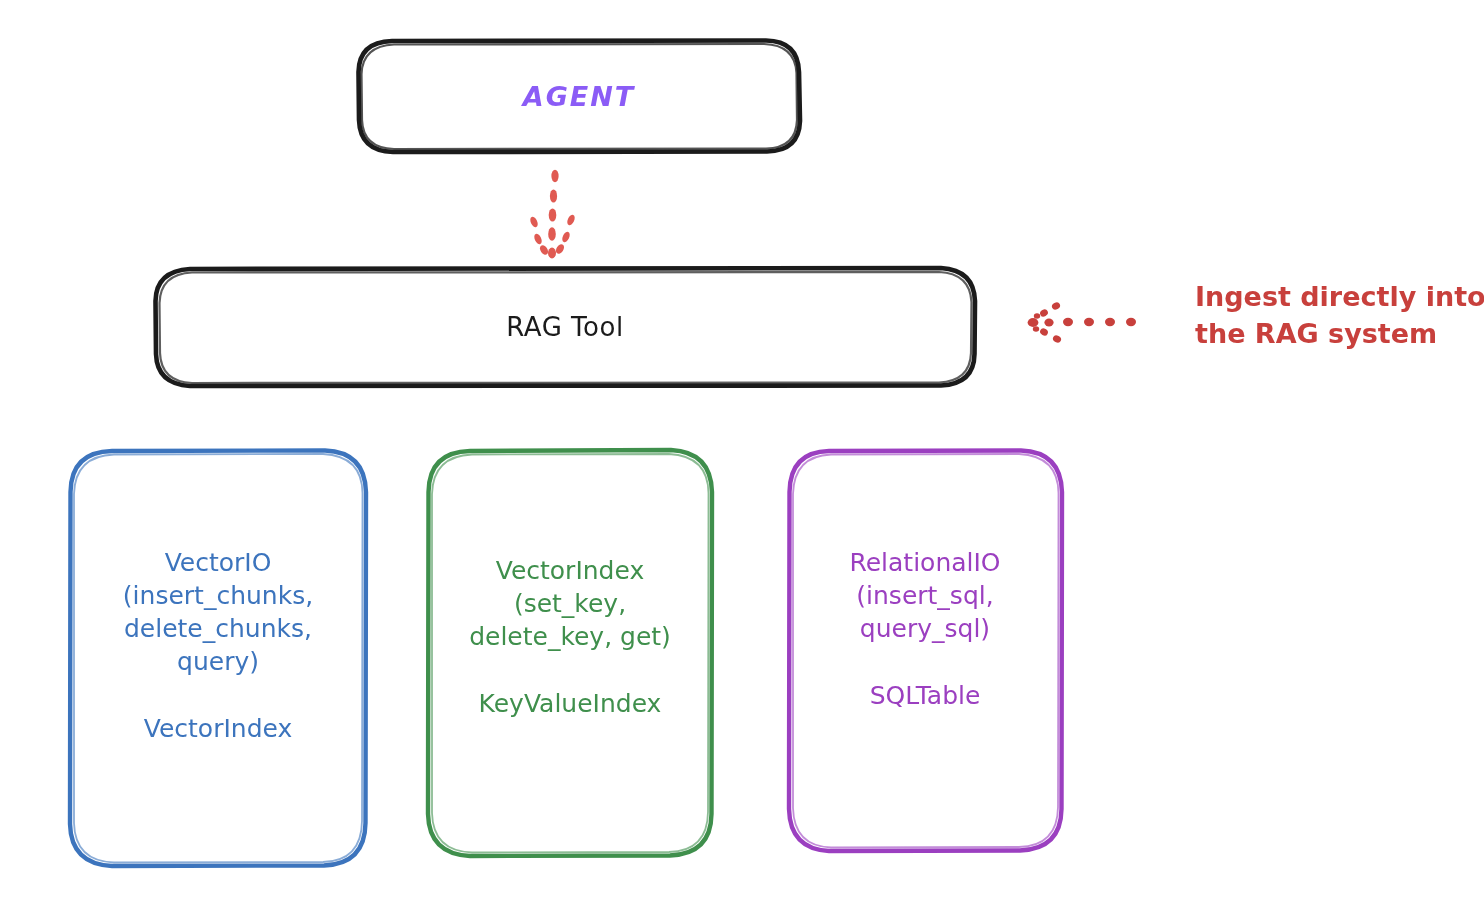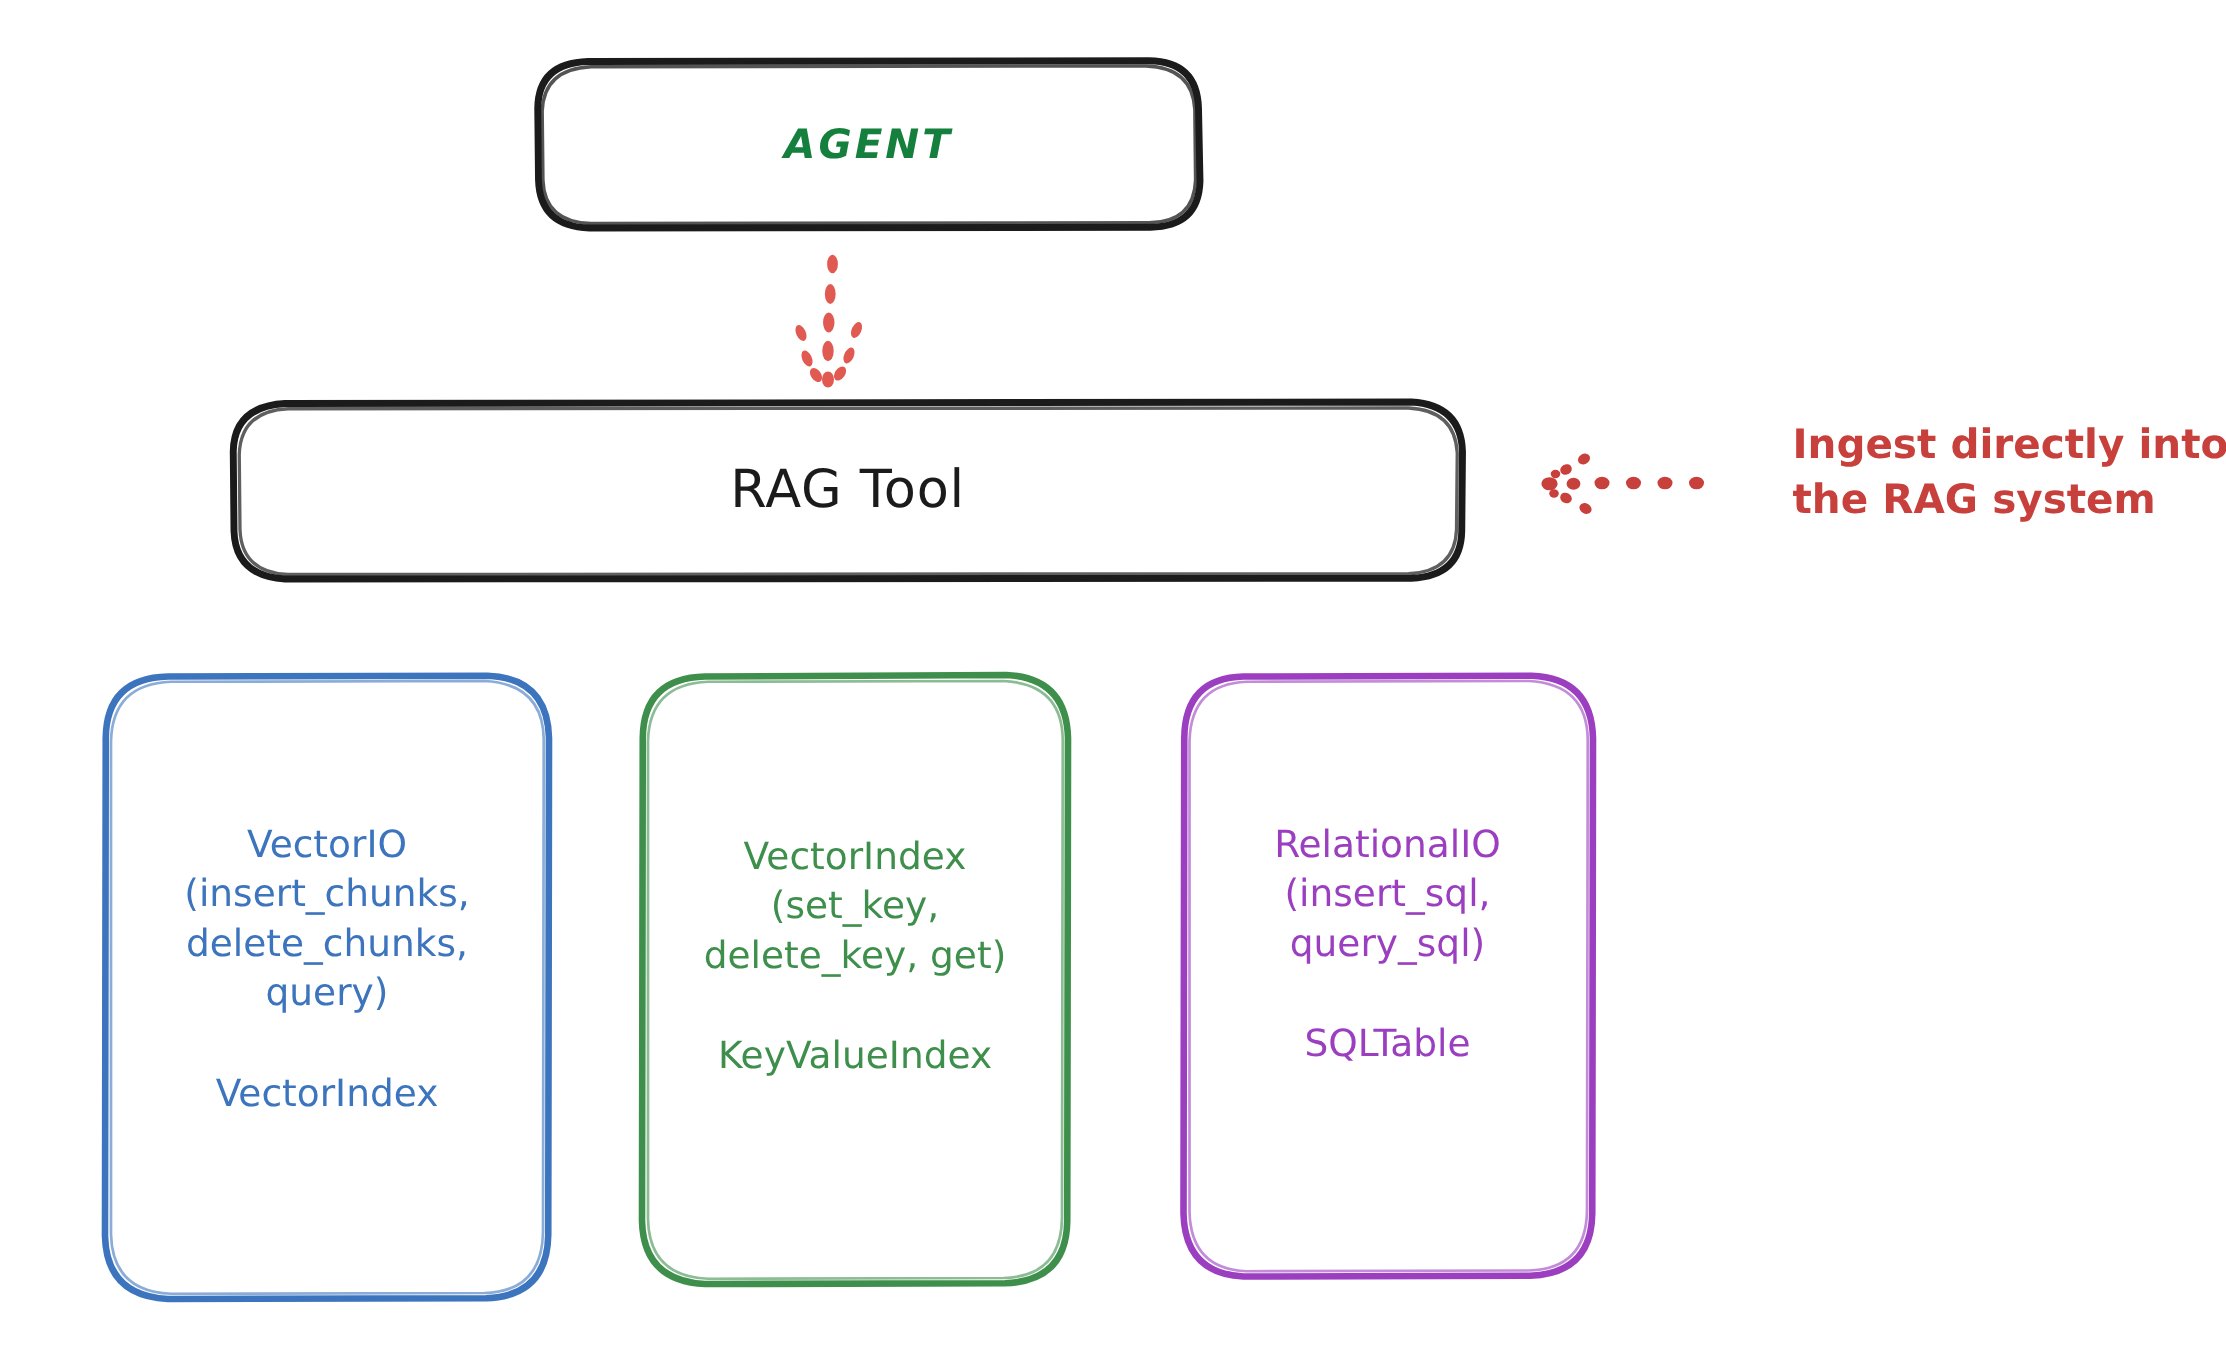--- a/index.html
+++ b/index.html
@@ -40,32 +40,32 @@
     top: 40px;
     width: 442px;
     height: 113px;
   }
   #agent-label {
     font-family: "DejaVu Sans", sans-serif;
     font-size: 27px;
     font-style: italic;
     font-weight: 600;
     letter-spacing: 2px;
-    color: #15803d;
+    color: #8b5cf6;
   }
 
   
   #ragtool-node {
     left: 155px;
     top: 268px;
     width: 820px;
     height: 118px;
   }
   #ragtool-label {
-    font-size: 35px;
+    font-size: 26px;
     color: #1b1b1b;
     letter-spacing: 0.5px;
   }
 
   
   .provider-node {
     position: absolute;
     box-sizing: border-box;
     display: flex;
     flex-direction: column;

